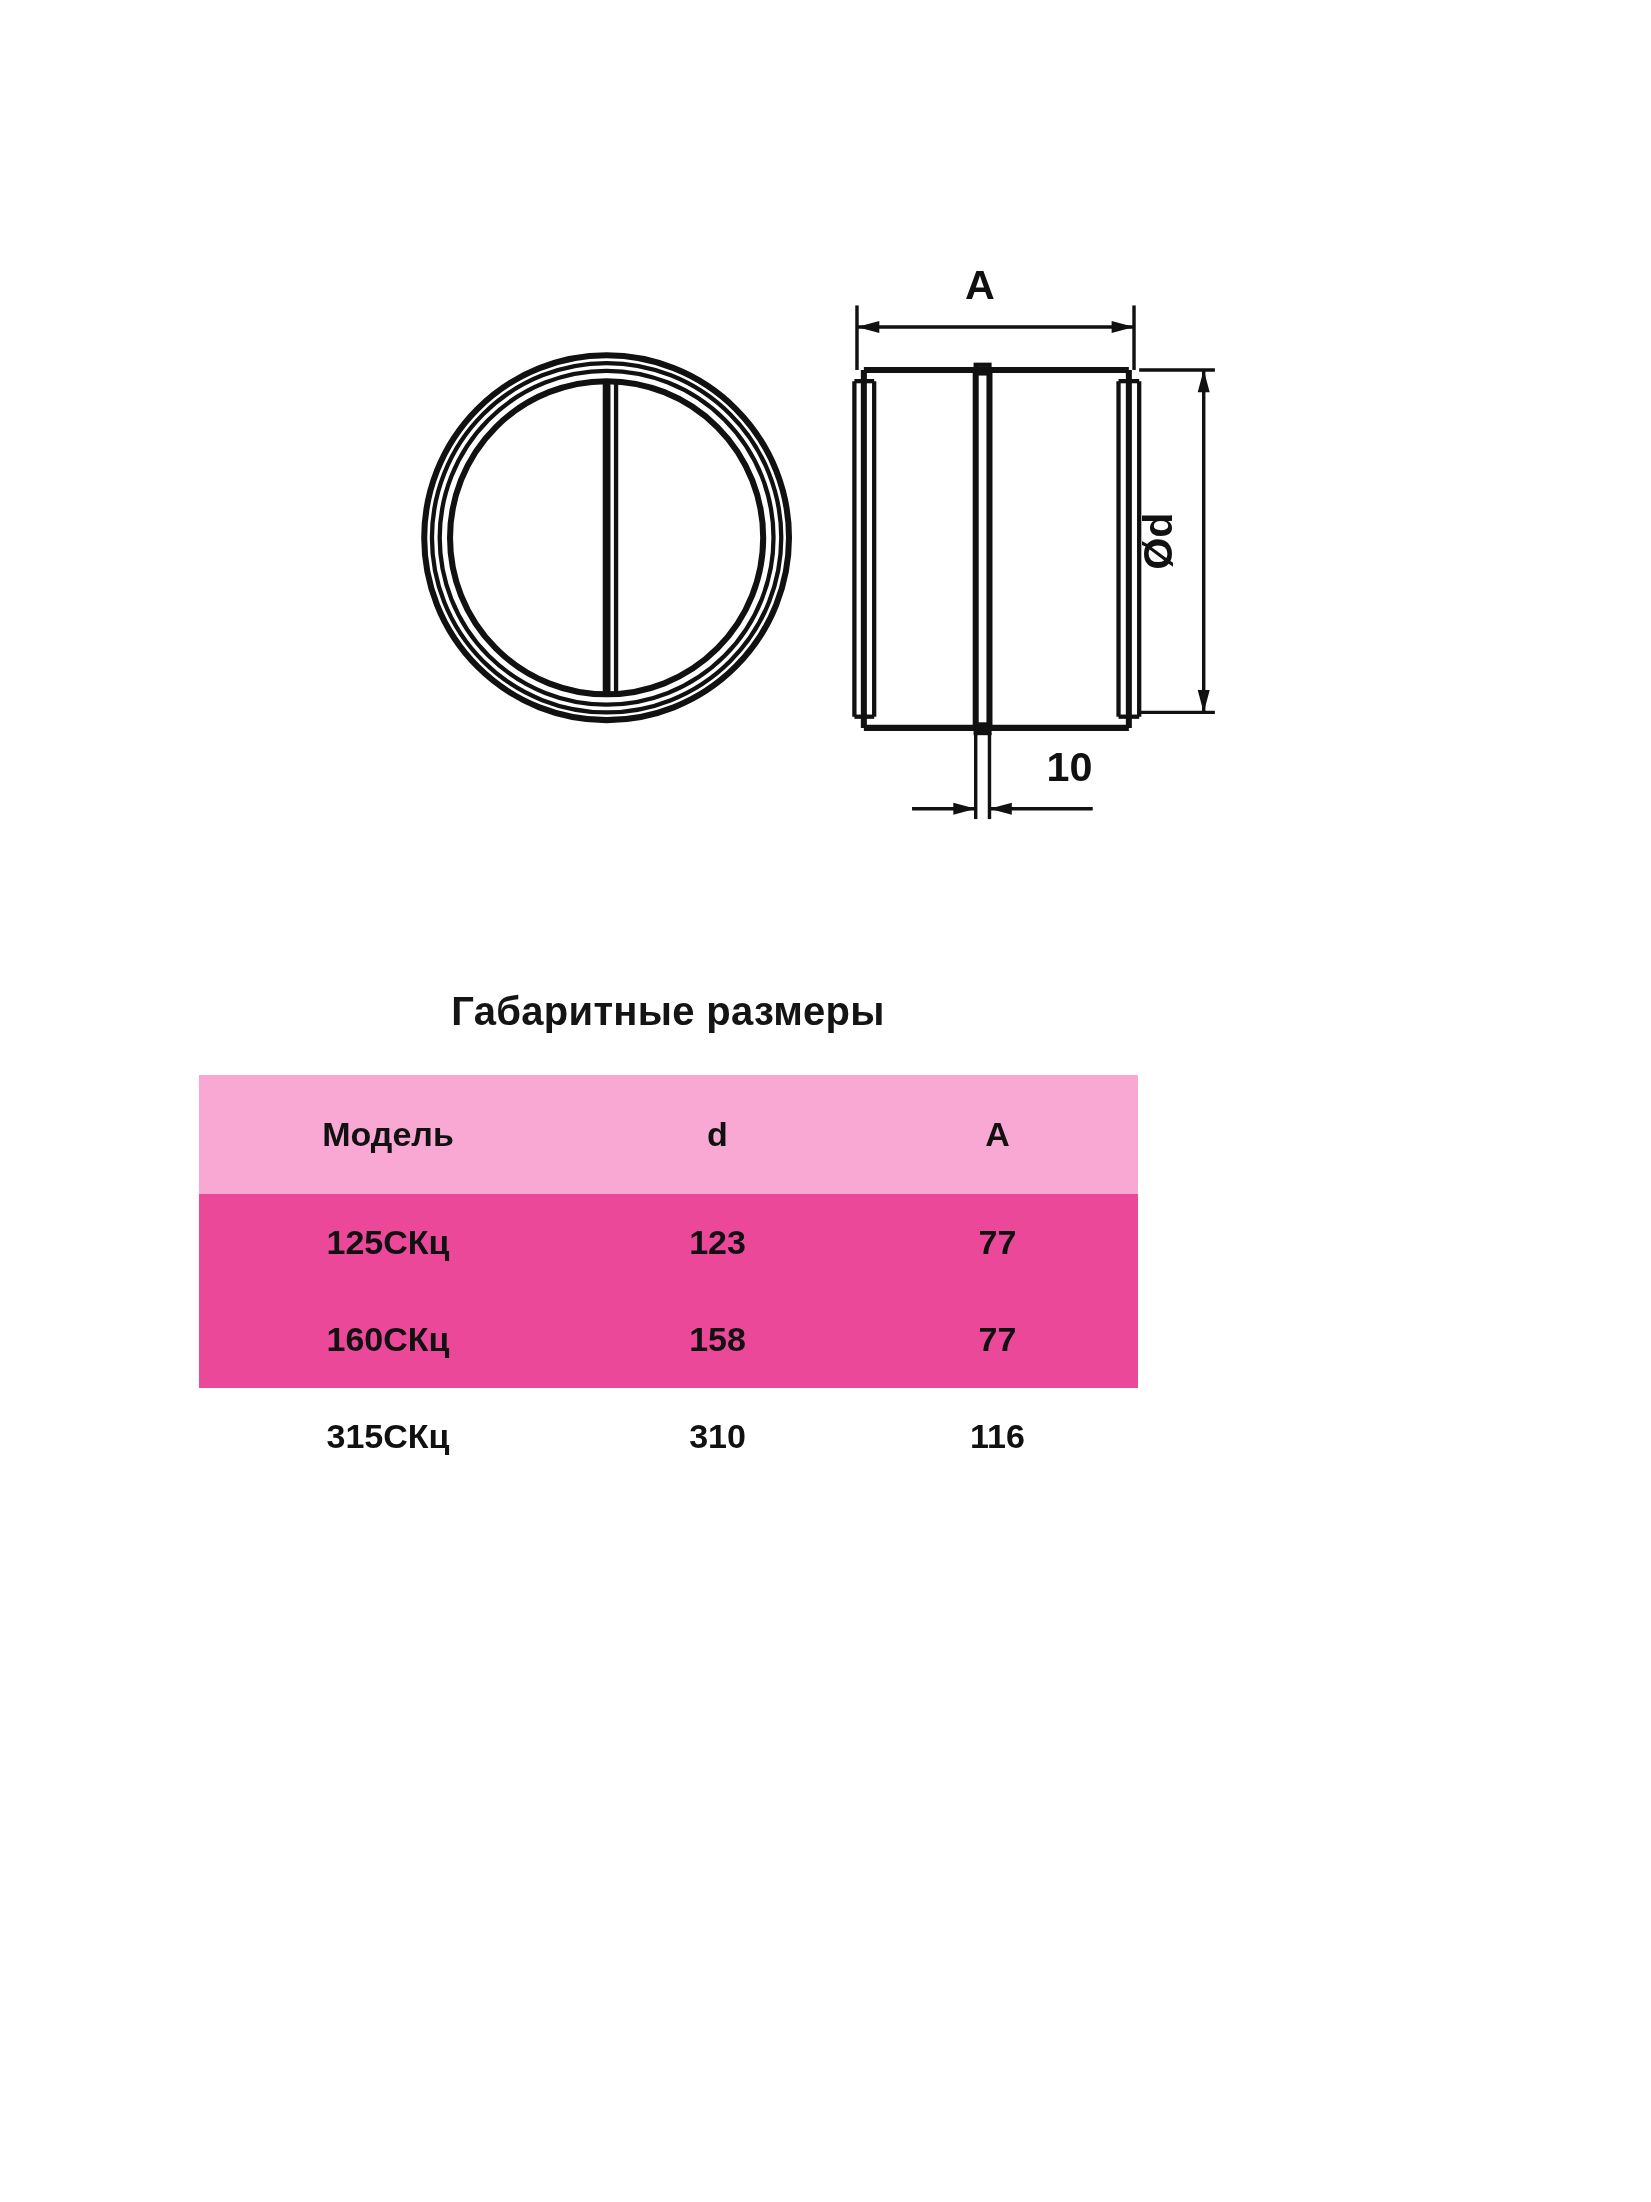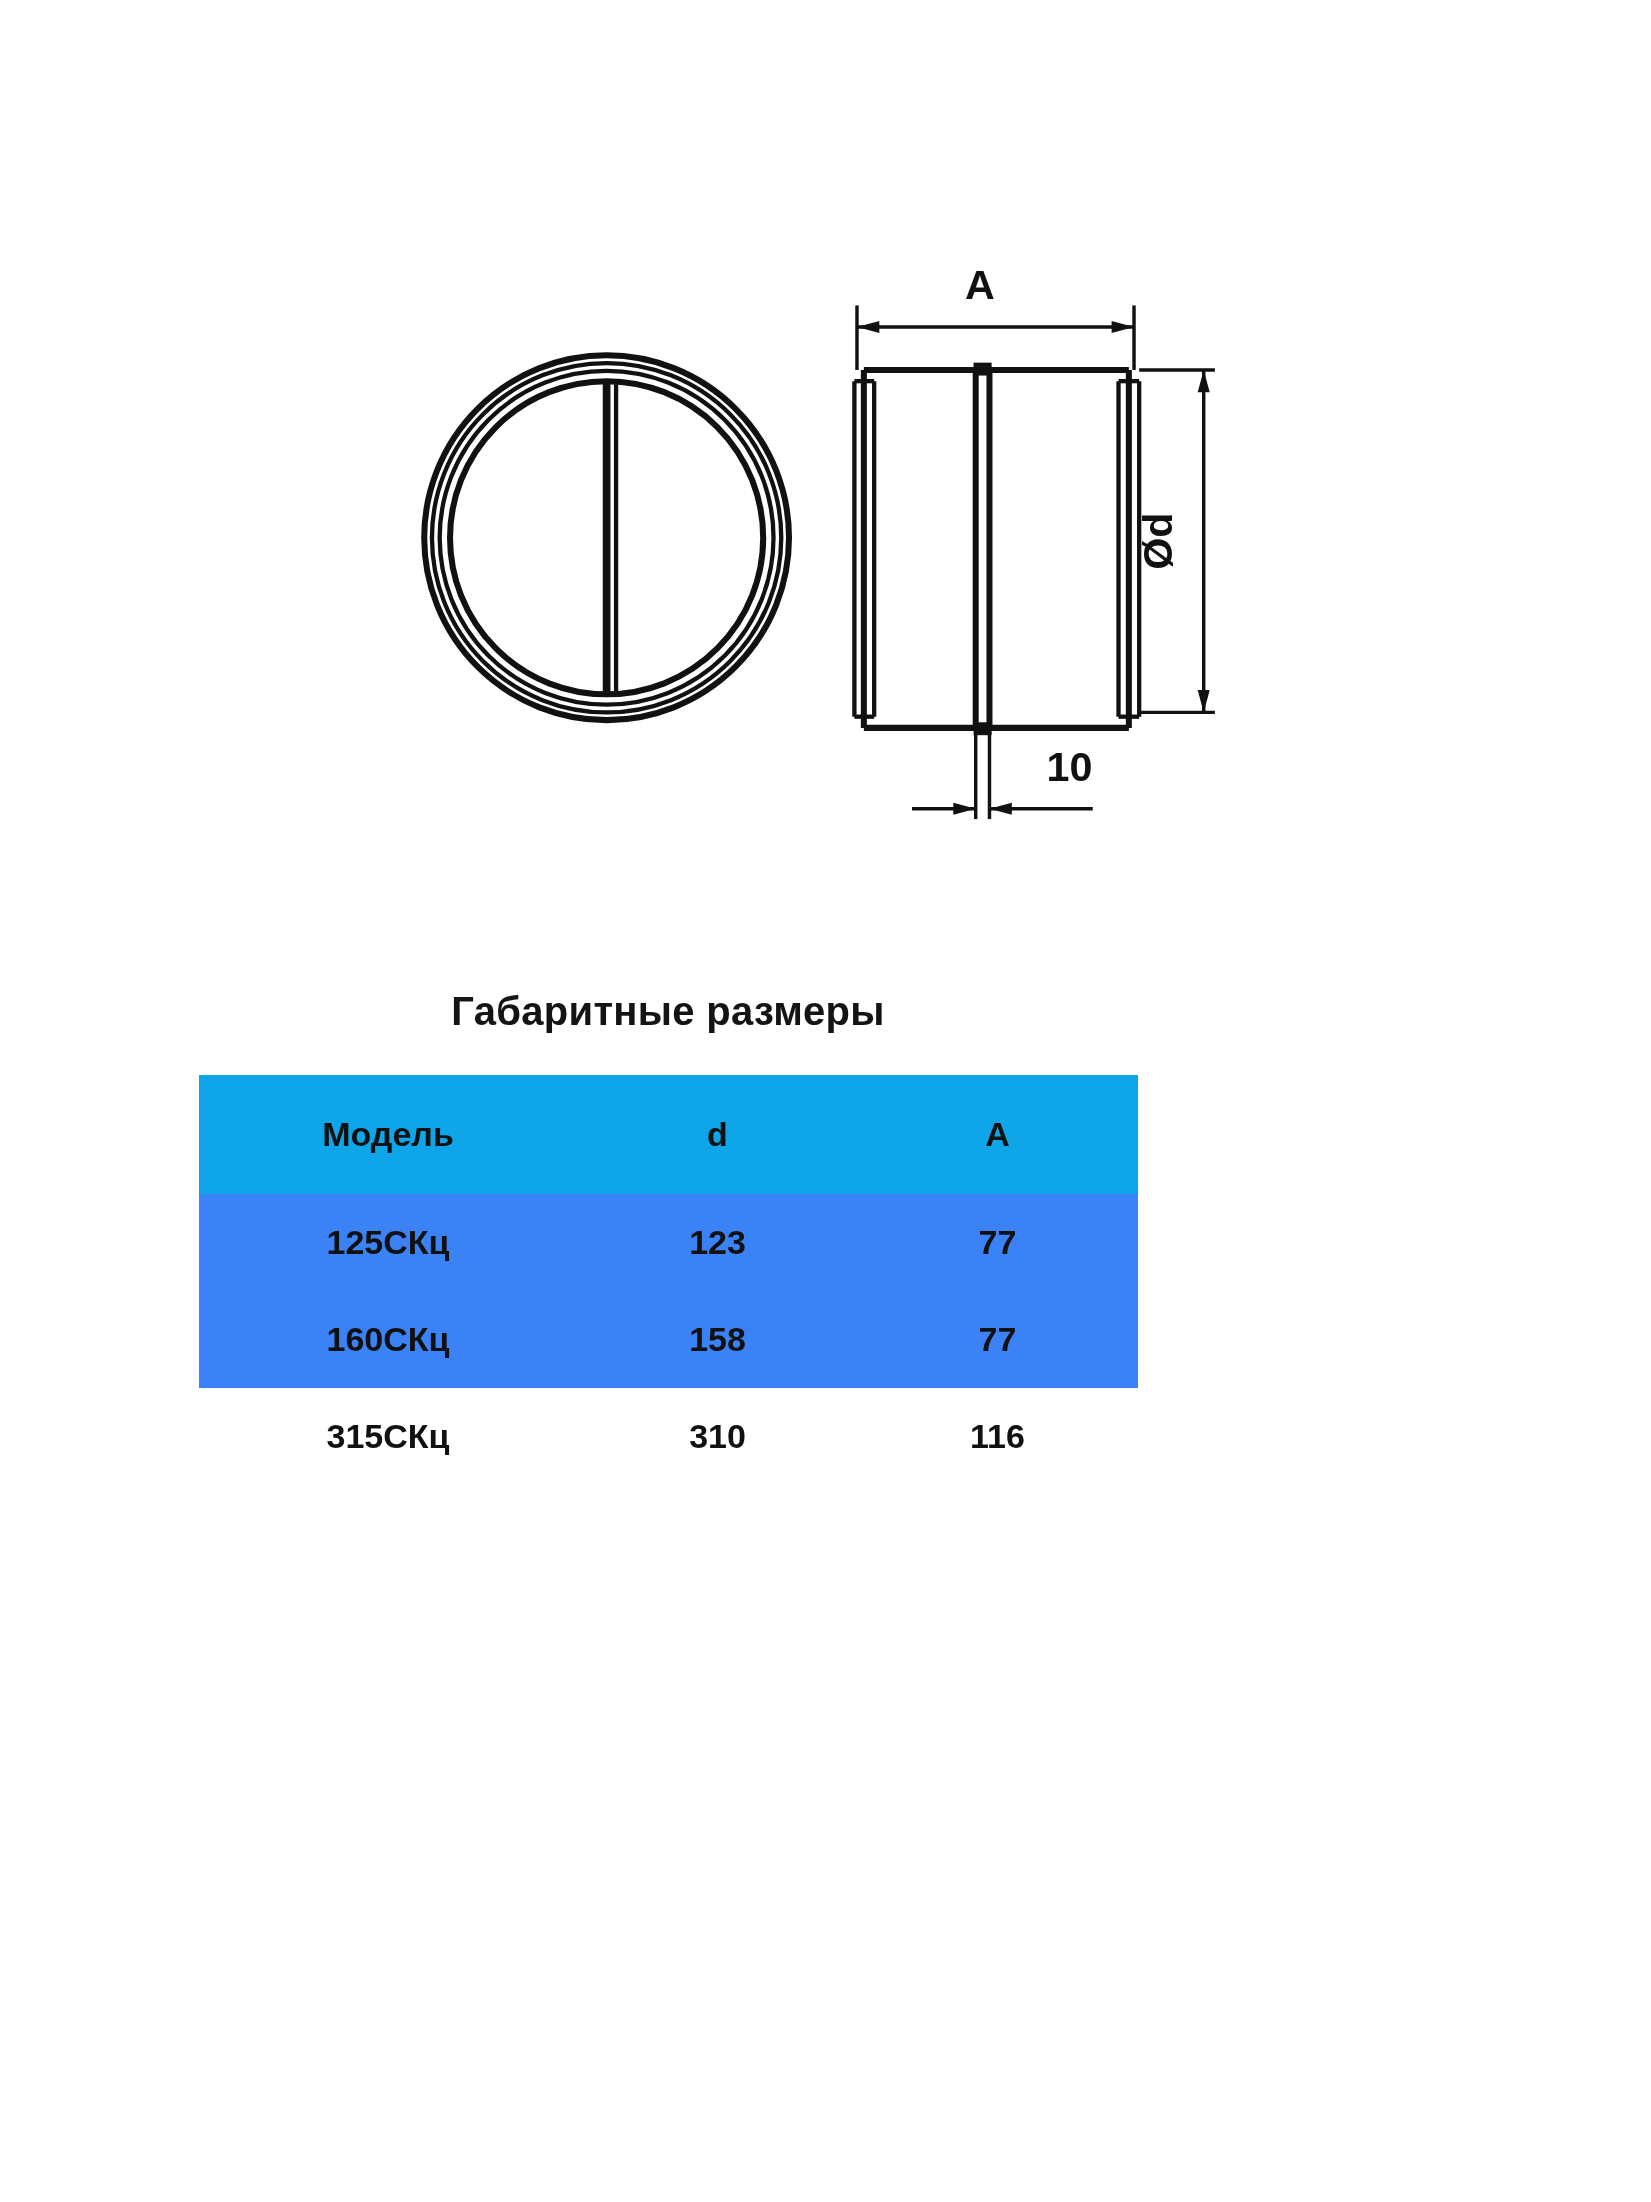--- a/index.html
+++ b/index.html
@@ -60,28 +60,28 @@
   table.dims th, table.dims td {
     text-align: center;
     font-size: 34px;
     font-weight: bold;
     color: #111111;
     padding: 0;
     height: 97px;
     vertical-align: middle;
   }
   table.dims thead tr {
-    background: #0ea5e9;
+    background: #f9a8d4;
   }
   table.dims thead th {
     height: 119px;
     font-size: 34px;
   }
   table.dims tbody tr.shaded {
-    background: #3b82f6;
+    background: #ec4899;
   }
   table.dims tbody tr.plain {
     background: #ffffff;
   }
   col.c-model { width: 379px; }
   col.c-d     { width: 280px; }
   col.c-a     { width: 280px; }
 </style>
 </head>
 <body>

